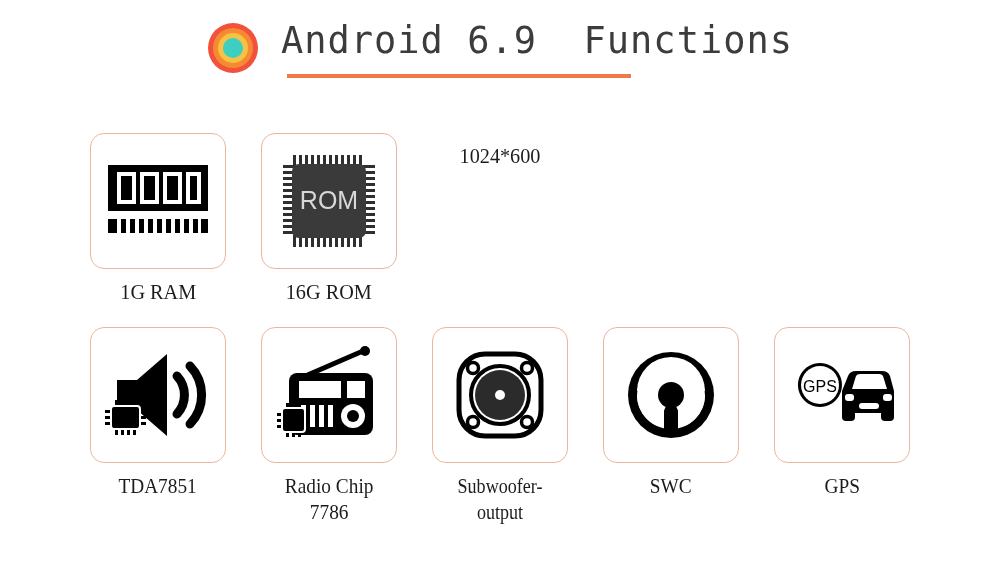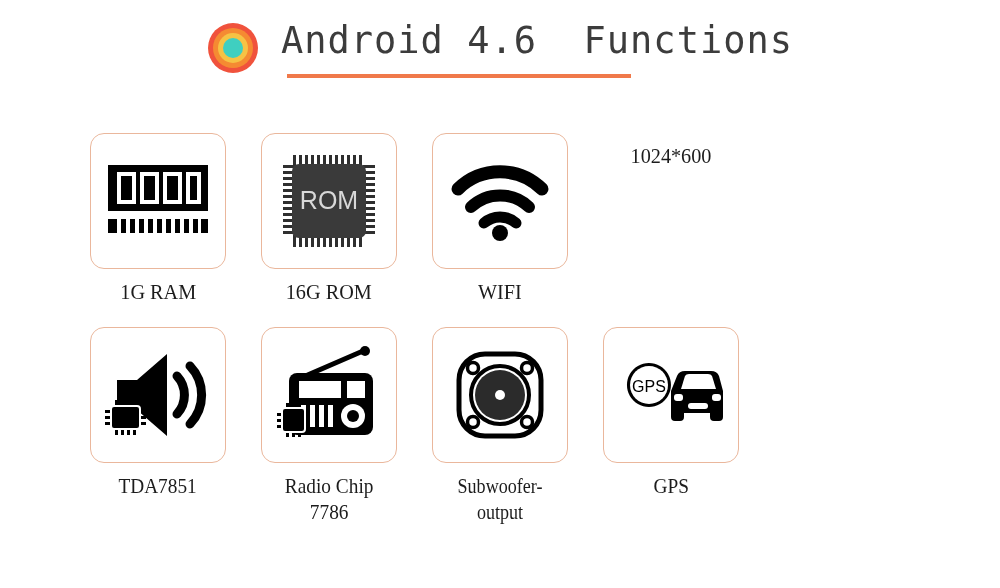--- a/index.html
+++ b/index.html
@@ -116,21 +116,21 @@
       <div class="logo-mark">
         <svg class="icon" width="52" height="52" viewBox="0 0 52 52" aria-hidden="true">
           <circle cx="26" cy="26" r="25" fill="#f0523c"></circle>
           <circle cx="26" cy="26" r="20" fill="#f58a32"></circle>
           <circle cx="26" cy="26" r="15" fill="#f6c244"></circle>
           <circle cx="26" cy="26" r="10" fill="#3fcfc0"></circle>
         </svg>
       </div>
 
       <div class="title-wrap">
-        <div class="page-title">Android 4.6  Functions</div>
+        <div class="page-title">Android 6.9  Functions</div>
         <div class="title-rule"></div>
       </div>
 
     </div>
   </div>
 
   <div class="grid">
 
     <div class="row row-1">
 
@@ -223,35 +223,20 @@
                   <rect x="86" y="82" width="12" height="3"></rect>
               </g>
               <rect x="15" y="15" width="74" height="74" rx="7" fill="#3a3a3a"></rect>
               <text x="52" y="60" text-anchor="middle" font-family="Liberation Sans, sans-serif" font-size="25" fill="#d8d8d8">ROM</text>
             </svg>
           </span>
         </div>
         <div class="cell-label">16G ROM</div>
       </div>
 
-      <div class="cell">
-        <div class="card">
-          <span>
-            <svg class="icon" width="100" height="84" viewBox="0 0 100 84" aria-hidden="true">
-              <g fill="none" stroke="#000000" stroke-linecap="round">
-                <path d="M8 30 A60 60 0 0 1 92 30" stroke-width="13"></path>
-                <path d="M21 48 A42 42 0 0 1 79 48" stroke-width="12"></path>
-                <path d="M34 64 A24 24 0 0 1 66 64" stroke-width="11"></path>
-              </g>
-              <circle cx="50" cy="74" r="8" fill="#000000"></circle>
-            </svg>
-          </span>
-        </div>
-        <div class="cell-label">WIFI</div>
-      </div>
 
       <div class="cell">
         <div class="cell-label">1024*600</div>
       </div>
 
 
     </div>
 
     <div class="row row-2">
 
@@ -348,20 +333,38 @@
                 <circle cx="73" cy="19" r="5.5"></circle>
                 <circle cx="19" cy="73" r="5.5"></circle>
                 <circle cx="73" cy="73" r="5.5"></circle>
               </g>
             </svg>
           </span>
         </div>
         <div class="cell-label label-wide">Subwoofer-output</div>
       </div>
 
+      <div class="cell">
+        <div class="card">
+          <span>
+            <svg class="icon" width="96" height="96" viewBox="0 0 96 96" aria-hidden="true">
+              <circle cx="48" cy="48" r="43" fill="#000000"></circle>
+              <circle cx="48" cy="48" r="34" fill="#ffffff"></circle>
+
+              <path d="M14 48 L82 48 L48 52 Z" fill="#000000"></path>
+              <rect x="41" y="48" width="14" height="38" fill="#000000"></rect>
+              <path d="M14 44 L82 44 A34 34 0 0 0 14 44 Z" fill="#ffffff"></path>
+              <path d="M48 48 L14 48 A34 34 0 0 0 34 79 Z" fill="#ffffff"></path>
+              <path d="M48 48 L82 48 A34 34 0 0 1 62 79 Z" fill="#ffffff"></path>
+              <circle cx="48" cy="48" r="13" fill="#000000"></circle>
+            </svg>
+          </span>
+        </div>
+        <div class="cell-label">SWC</div>
+      </div>
 
       <div class="cell">
         <div class="card">
           <span>
             <svg class="icon" width="104" height="68" viewBox="0 0 104 68" aria-hidden="true">
 
               <path d="M30 2 A22 22 0 1 1 29.9 2 Z" fill="#000000"></path>
               <path d="M30 42 L16 26 L44 26 Z" fill="#000000"></path>
               <circle cx="30" cy="24" r="19" fill="#ffffff"></circle>
               <text x="30" y="31" text-anchor="middle" font-family="Liberation Sans, sans-serif" font-size="16" fill="#000000">GPS</text>

